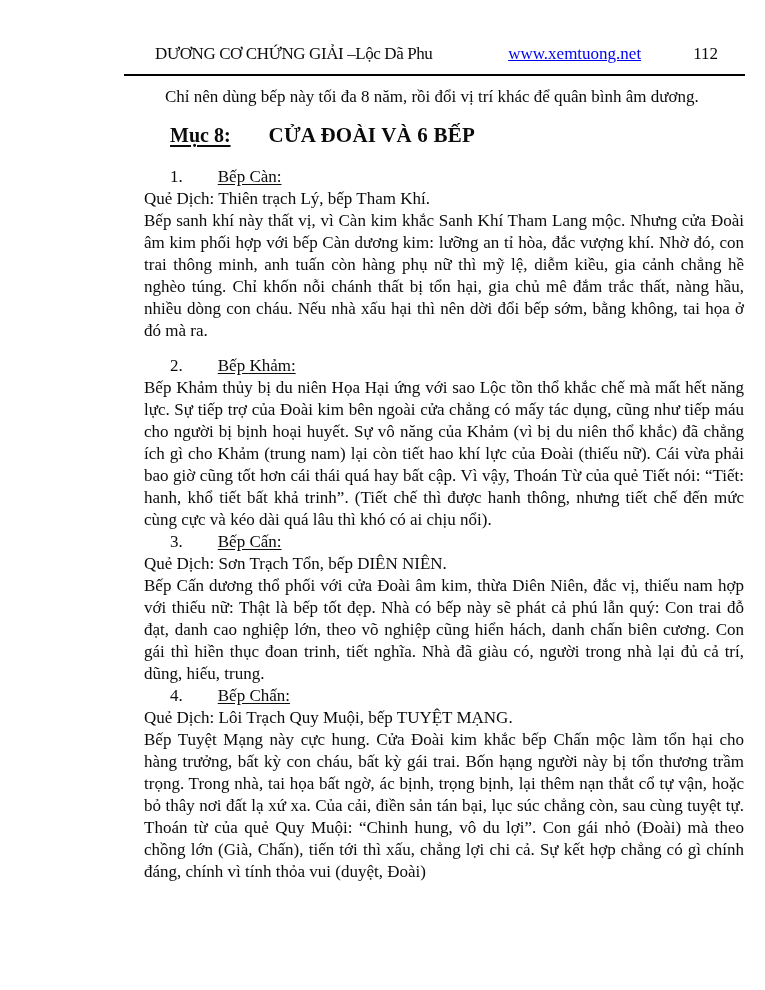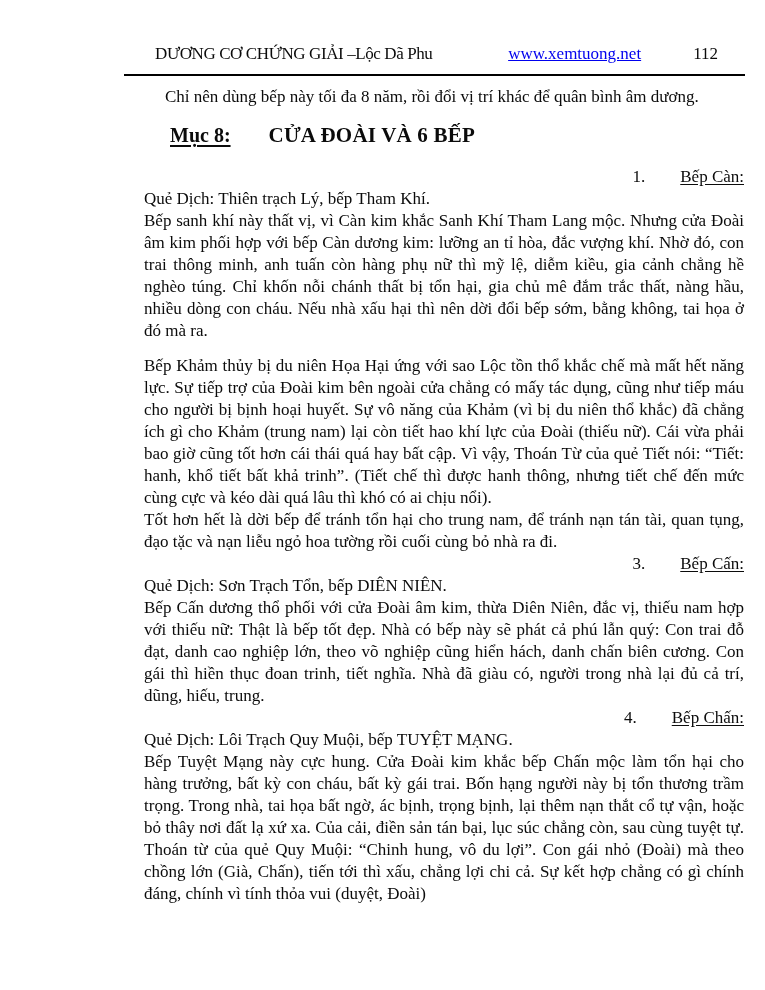--- a/index.html
+++ b/index.html
@@ -56,21 +56,21 @@
     text-underline-offset: 3px;
     margin-right: 12px;
   }
   .heading-title {
     font-size: 21px;
     font-weight: bold;
     letter-spacing: 0.2px;
   }
   .section { margin: 0; }
   .section.space-before { margin-top: 13px; }
-  .sub-head { margin: 0; text-align: right; }
+  .sub-head { margin: 0; text-align: left; }
   .sub-num { margin-right: 9px; }
   .sub-name { text-decoration: underline; text-underline-offset: 2px; }
   .que { margin: 0; text-align: left; }
   .para { margin: 0; }
 </style>
 </head>
 <body>
 
 <div class="page">
 
@@ -92,22 +92,24 @@
 
     <div class="section">
       <p class="sub-head">
         <span class="sub-num">1.</span><span class="sub-name">Bếp Càn:</span>
       </p>
       <p class="que">Quẻ Dịch: Thiên trạch Lý, bếp Tham Khí.</p>
       <p class="para">Bếp sanh khí này thất vị, vì Càn kim khắc Sanh Khí Tham Lang mộc. Nhưng cửa Đoài âm kim phối hợp với bếp Càn dương kim: lưỡng an tỉ hòa, đắc vượng khí. Nhờ đó, con trai thông minh, anh tuấn còn hàng phụ nữ thì mỹ lệ, diễm kiều, gia cảnh chẳng hề nghèo túng. Chỉ khốn nỗi chánh thất bị tổn hại, gia chủ mê đắm trắc thất, nàng hầu, nhiều dòng con cháu. Nếu nhà xấu hại thì nên dời đổi bếp sớm, bằng không, tai họa ở đó mà ra.</p>
     </div>
 
     <div class="section space-before">
+      <p class="sub-head">
+        <span class="sub-num">2.</span><span class="sub-name">Bếp Khảm:</span>
+      </p>
       <p class="para">Bếp Khảm thủy bị du niên Họa Hại ứng với sao Lộc tồn thổ khắc chế mà mất hết năng lực. Sự tiếp trợ của Đoài kim bên ngoài cửa chẳng có mấy tác dụng, cũng như tiếp máu cho người bị bịnh hoại huyết. Sự vô năng của Khảm (vì bị du niên thổ khắc) đã chẳng ích gì cho Khảm (trung nam) lại còn tiết hao khí lực của Đoài (thiếu nữ). Cái vừa phải bao giờ cũng tốt hơn cái thái quá hay bất cập. Vì vậy, Thoán Từ của quẻ Tiết nói: “Tiết: hanh, khổ tiết bất khả trinh”. (Tiết chế thì được hanh thông, nhưng tiết chế đến mức cùng cực và kéo dài quá lâu thì khó có ai chịu nổi).</p>
-      <p class="para">Tốt hơn hết là dời bếp để tránh tổn hại cho trung nam, để tránh nạn tán tài, quan tụng, đạo tặc và nạn liễu ngỏ hoa tường rồi cuối cùng bỏ nhà ra đi.</p>
     </div>
 
     <div class="section">
       <p class="sub-head">
         <span class="sub-num">3.</span><span class="sub-name">Bếp Cấn:</span>
       </p>
       <p class="que">Quẻ Dịch: Sơn Trạch Tổn, bếp DIÊN NIÊN.</p>
       <p class="para">Bếp Cấn dương thổ phối với cửa Đoài âm kim, thừa Diên Niên, đắc vị, thiếu nam hợp với thiếu nữ: Thật là bếp tốt đẹp. Nhà có bếp này sẽ phát cả phú lẫn quý: Con trai đỗ đạt, danh cao nghiệp lớn, theo võ nghiệp cũng hiển hách, danh chấn biên cương. Con gái thì hiền thục đoan trinh, tiết nghĩa. Nhà đã giàu có, người trong nhà lại đủ cả trí, dũng, hiếu, trung.</p>
     </div>
 

